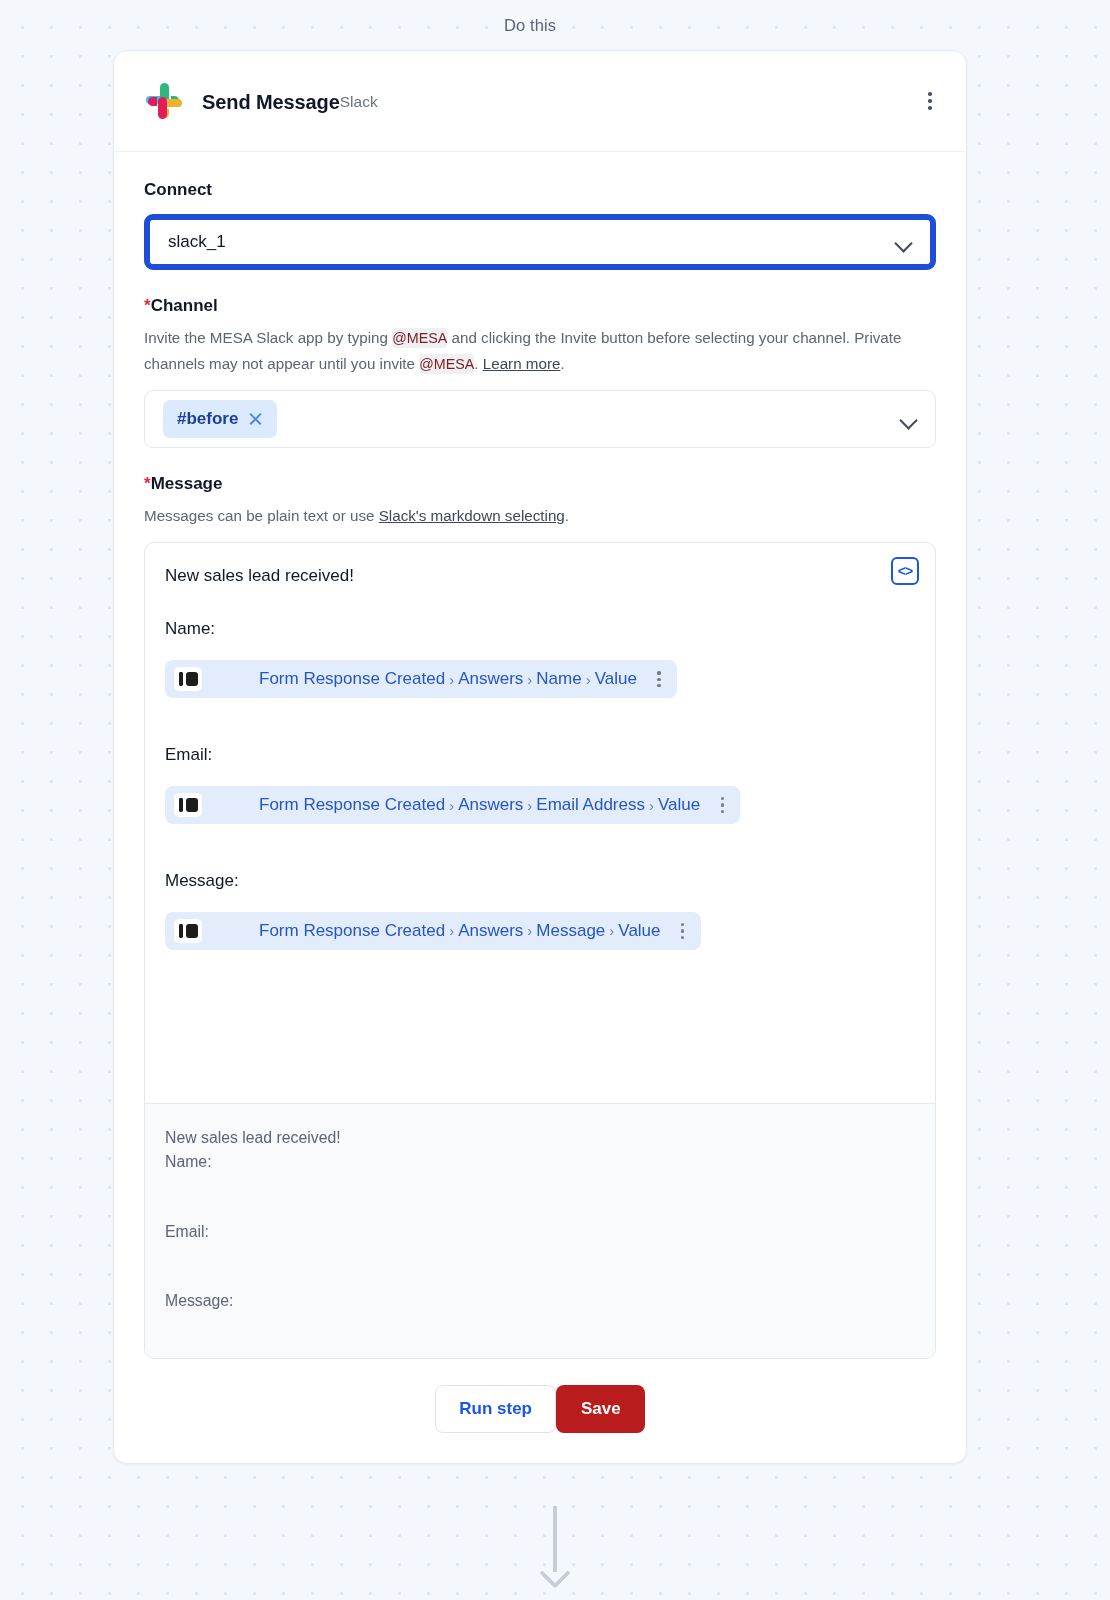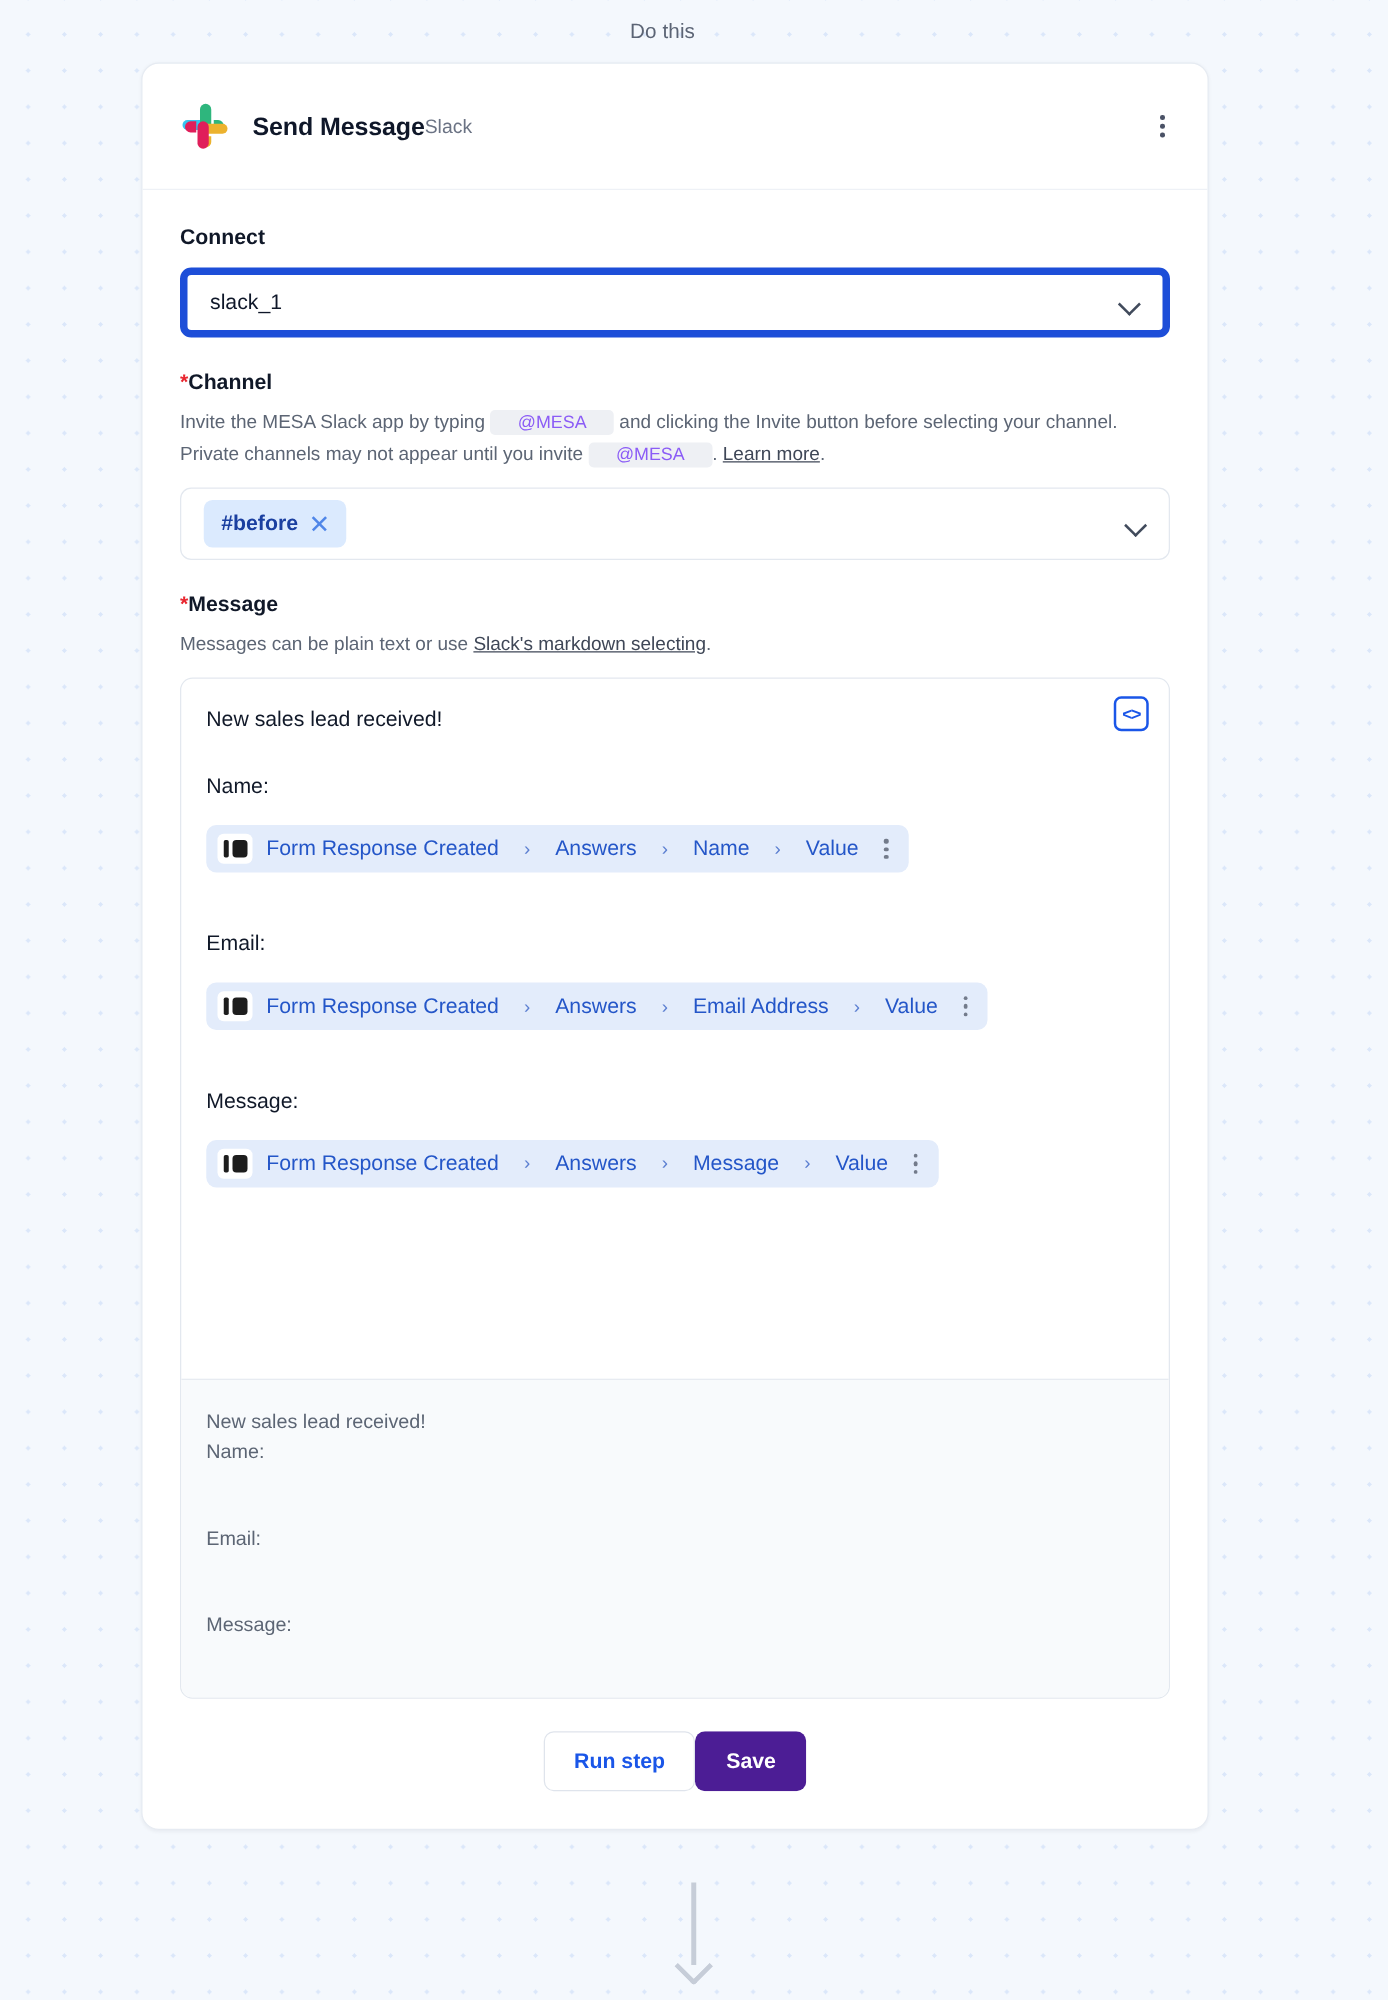--- a/index.html
+++ b/index.html
@@ -107,23 +107,23 @@
 
   .help-text {
     font-size: 15.2px;
     line-height: 1.65;
     color: #5c6574;
     margin-top: -5px;
     margin-bottom: 14px;
   }
   .code-chip {
     background: #eef0f4;
-    color: #8b5cf6;
+    color: #7f1d1d;
     border-radius: 4px;
-    padding: 2px 22px;
+    padding: 2px 0;
     font-size: 14.3px;
   }
   .help-text a { color: #3f4757; text-decoration: underline; }
 
   
   .select-box {
     height: 56px;
     border: 6px solid #1d4ed8;
     border-radius: 9px;
     display: flex;
@@ -243,21 +243,22 @@
     flex: 0 0 auto;
   }
   .token-icon .bar  { width: 4px;  height: 14px; background: #1d1d1d; border-radius: 1.4px; display:block; }
   .token-icon .blk  { width: 12px; height: 14px; background: #1d1d1d; border-radius: 3px;   display:block; }
   .token-path {
     font-size: 17px;
     color: #2456c8;
     white-space: nowrap;
     display: flex;
     align-items: center;
-    gap: 20px;
+    gap: 4px;
+    margin-left: 46px;
   }
   .token-path .sep { color: #5c7fd1; font-size: 15px; }
   .token-kebab {
     display: flex; flex-direction: column;
     align-items: center; justify-content: center;
     gap: 3px;
     width: 18px;
     flex: 0 0 auto;
     cursor: pointer;
     margin-left: 2px;
@@ -294,21 +295,21 @@
     cursor: pointer;
     border: 1px solid transparent;
     font-family: "Liberation Sans", sans-serif;
   }
   .btn-secondary {
     background: #fff;
     color: #1a56e8;
     border-color: #dfe4ec;
   }
   .btn-primary {
-    background: #4c1d95;
+    background: #b91c1c;
     color: #ffffff;
     padding-left: 24px;
   }
 
   
   .flow-arrow {
     position: absolute;
     left: 50%;
     top: 1506px;
     transform: translateX(-50%);

